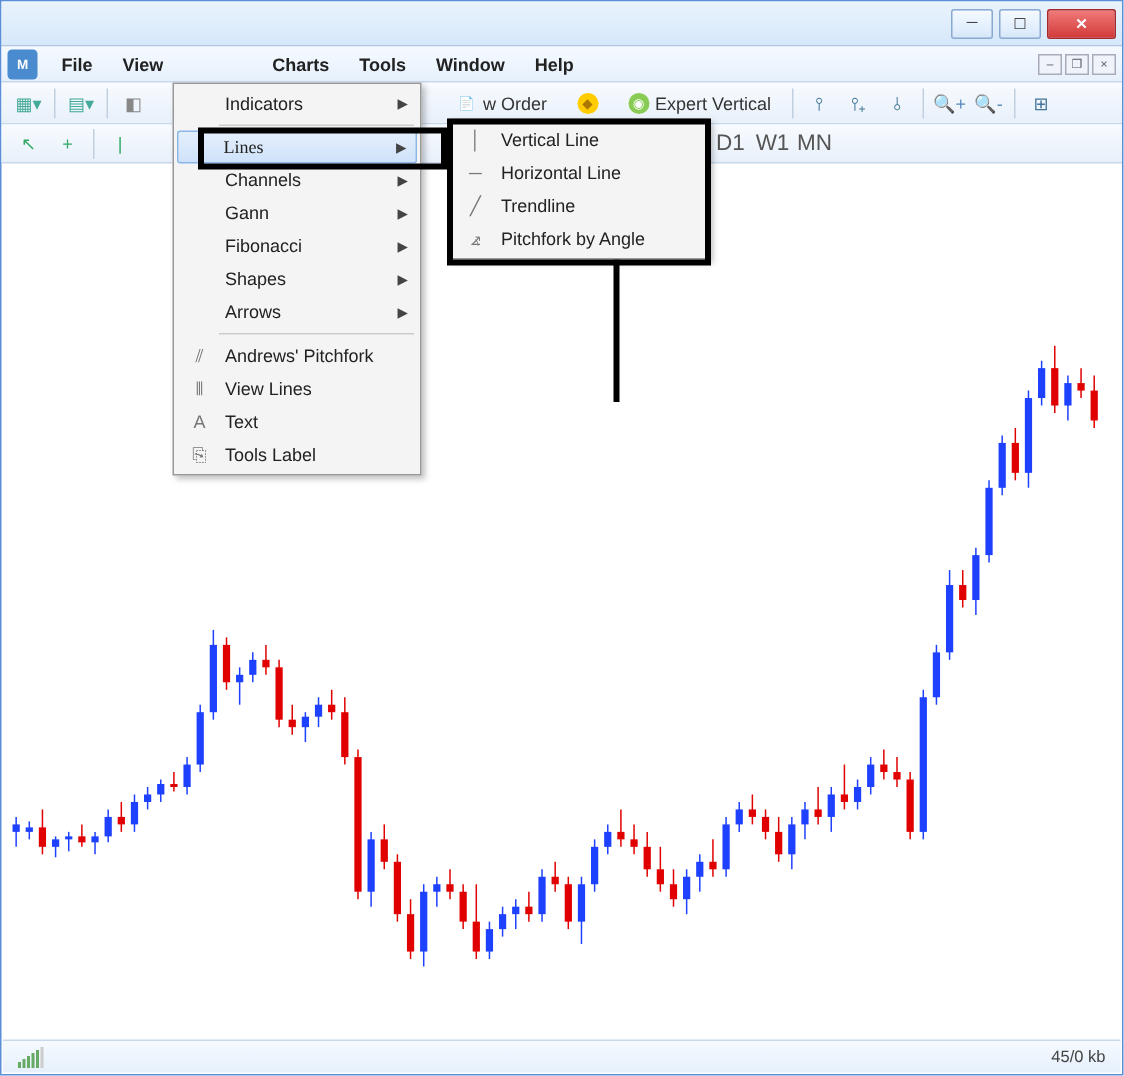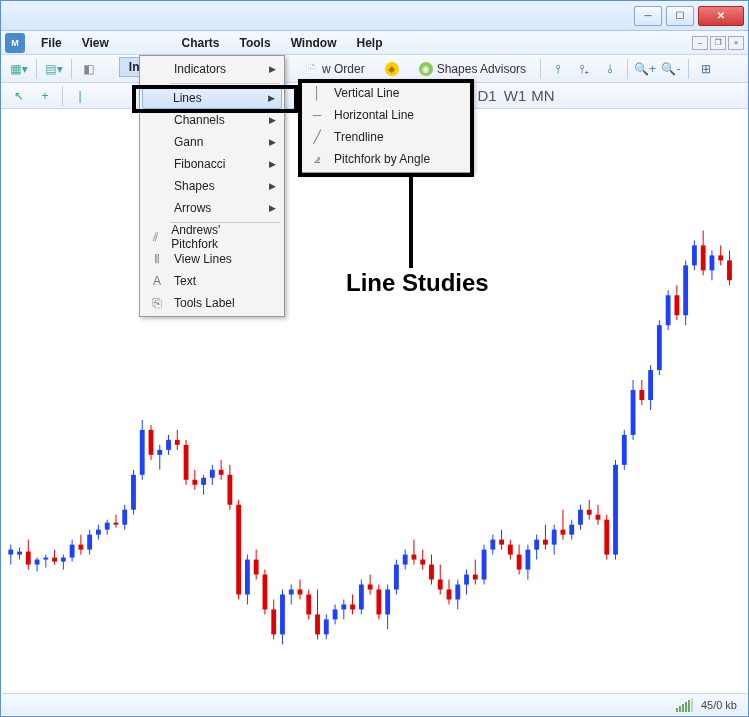--- a/index.html
+++ b/index.html
@@ -159,21 +159,21 @@
     .statusbar {
       position: absolute;
       left: 1px;
       right: 1px;
       bottom: 1px;
       height: 22px;
       background: linear-gradient(#f5faff,#e6f0fc);
       border-top: 1px solid #c8d8ec;
       display: flex;
       align-items: center;
-      justify-content: flex-end;
+      justify-content: space-between;
       padding: 0 10px;
       gap: 8px;
       font-size: 11px;
       color: #444;
     }
     .status-bars {
       display: flex;
       gap: 1px;
       align-items: flex-end;
     }
@@ -205,37 +205,38 @@
       align-items: center;
       justify-content: center;
       margin-right: 6px;
       color: #777;
     }
     .dd-item.hover {
       background: linear-gradient(#e4effc, #cfe2fa);
       border: 1px solid #8ab6e8;
       border-radius: 2px;
       padding: 0 23px 0 3px;
+      font-family: Liberation Serif, serif;
     }
     .dd-item.hover .dd-icon { margin-right: 5px; }
     .dd-arrow {
       position: absolute;
       right: 6px;
       font-size: 9px;
       color: #444;
     }
     .dd-sep {
       height: 1px;
       background: #ccc;
       margin: 3px 2px 3px 28px;
     }
     .insert-menu {
-      left: 138px;
+      left: 114px;
       top: 54px;
-      width: 146px;
+      width: 166px;
     }
     .submenu {
       left: 298px;
       top: 78px;
       width: 174px;
     }
     .highlight-box1 {
       position: absolute;
       border: 4px solid #000;
       left: 131px;
@@ -306,21 +307,21 @@
     <div style="flex: 0 0 190px"></div>
     <div class="tool-label-btn">
       <span class="dot">📄</span>
       <span>w Order</span>
     </div>
     <div class="tool-label-btn">
       <span class="dot" style="background:#fc0;color:#a70">◆</span>
     </div>
     <div class="tool-label-btn">
       <span class="dot" style="background:#8c5;color:#fff">◉</span>
-      <span>Shapes Advisors</span>
+      <span>Expert Vertical</span>
     </div>
     <div class="tool-sep"></div>
     <div class="tool-btn" style="color:#479">⫯</div>
     <div class="tool-btn" style="color:#479">⫯₊</div>
     <div class="tool-btn" style="color:#479">⫰</div>
     <div class="tool-sep"></div>
     <div class="tool-btn" style="color:#58b">🔍+</div>
     <div class="tool-btn" style="color:#58b">🔍-</div>
     <div class="tool-sep"></div>
     <div class="tool-btn" style="color:#479">⊞</div>
@@ -594,15 +595,14 @@
         <span class="dd-icon">⦨</span>
         <span>Pitchfork by Angle</span>
       </div>
     </div>
 
   <div class="highlight-box1"></div>
   <div class="highlight-box2"></div>
   <svg class="callout-line" style="left:390px;top:172px;width:40px;height:100px">
     <line x1="20" y1="0" x2="20" y2="95" stroke="#000" stroke-width="4"></line>
   </svg>
-  <div class="callout-text">Line Studies</div>
 
 </div>
 
 </body></html>

